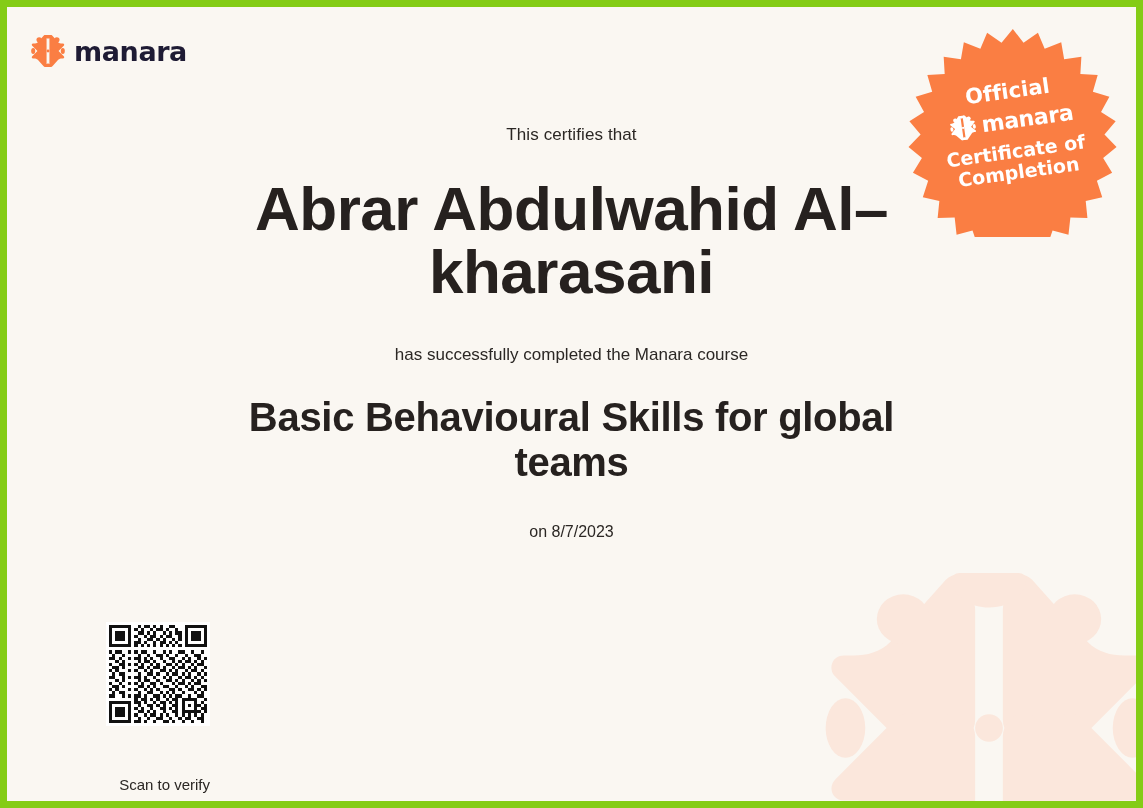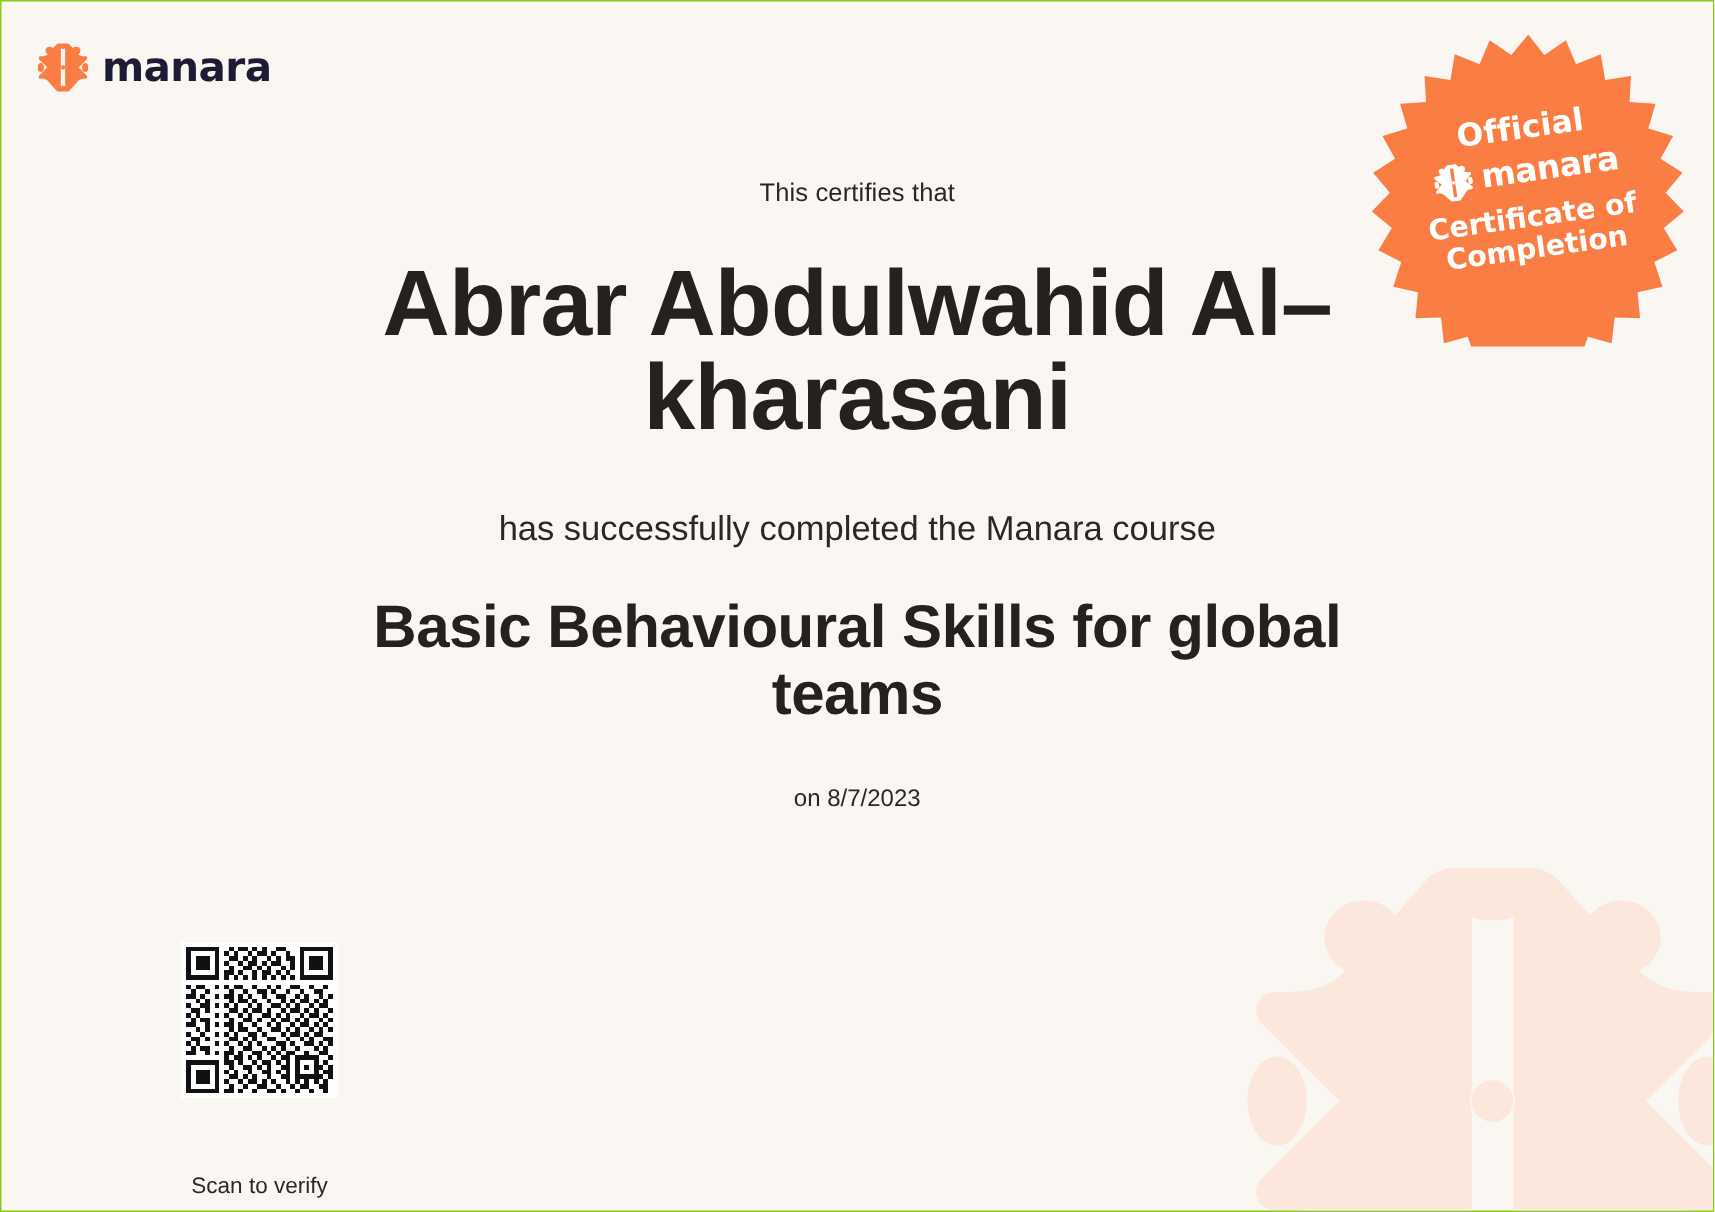--- a/index.html
+++ b/index.html
@@ -14,21 +14,21 @@
   body {
     font-family: "Liberation Sans", sans-serif;
     background: #ffffff;
   }
 
   .certificate {
     position: relative;
     width: 1143px;
     height: 808px;
     background: #FAF7F2;
-    border: 1px solid #84cc16;
+    border: 7px solid #84cc16;
     overflow: hidden;
   }
 
   
   .watermark {
     position: absolute;
     right: -18px;
     bottom: -92px;
     width: 330px;
     height: 330px;
@@ -132,21 +132,21 @@
     font-weight: 700;
     color: #26211F;
     line-height: 1.02;
     letter-spacing: -0.5px;
     text-align: center;
     max-width: 640px;
   }
 
   .sub-lead {
     margin-top: 42px;
-    font-size: 23px;
+    font-size: 17px;
     color: #2B2724;
   }
 
   .course {
     margin-top: 30px;
     font-size: 40px;
     font-weight: 700;
     color: #26211F;
     line-height: 1.12;
     text-align: center;
@@ -156,26 +156,26 @@
 
   .date {
     margin-top: 38px;
     font-size: 16px;
     color: #2B2724;
   }
 
   
   .verify {
     position: absolute;
-    left: 120px;
+    left: 99px;
     bottom: 8px;
     z-index: 3;
     display: flex;
     flex-direction: column;
-    align-items: center;
+    align-items: flex-end;
     gap: 40px;
   }
   .qr {
     width: 104px;
     height: 104px;
     background: #ffffff;
     display: block;
   }
   .verify-label {
     margin-top: 10px;

